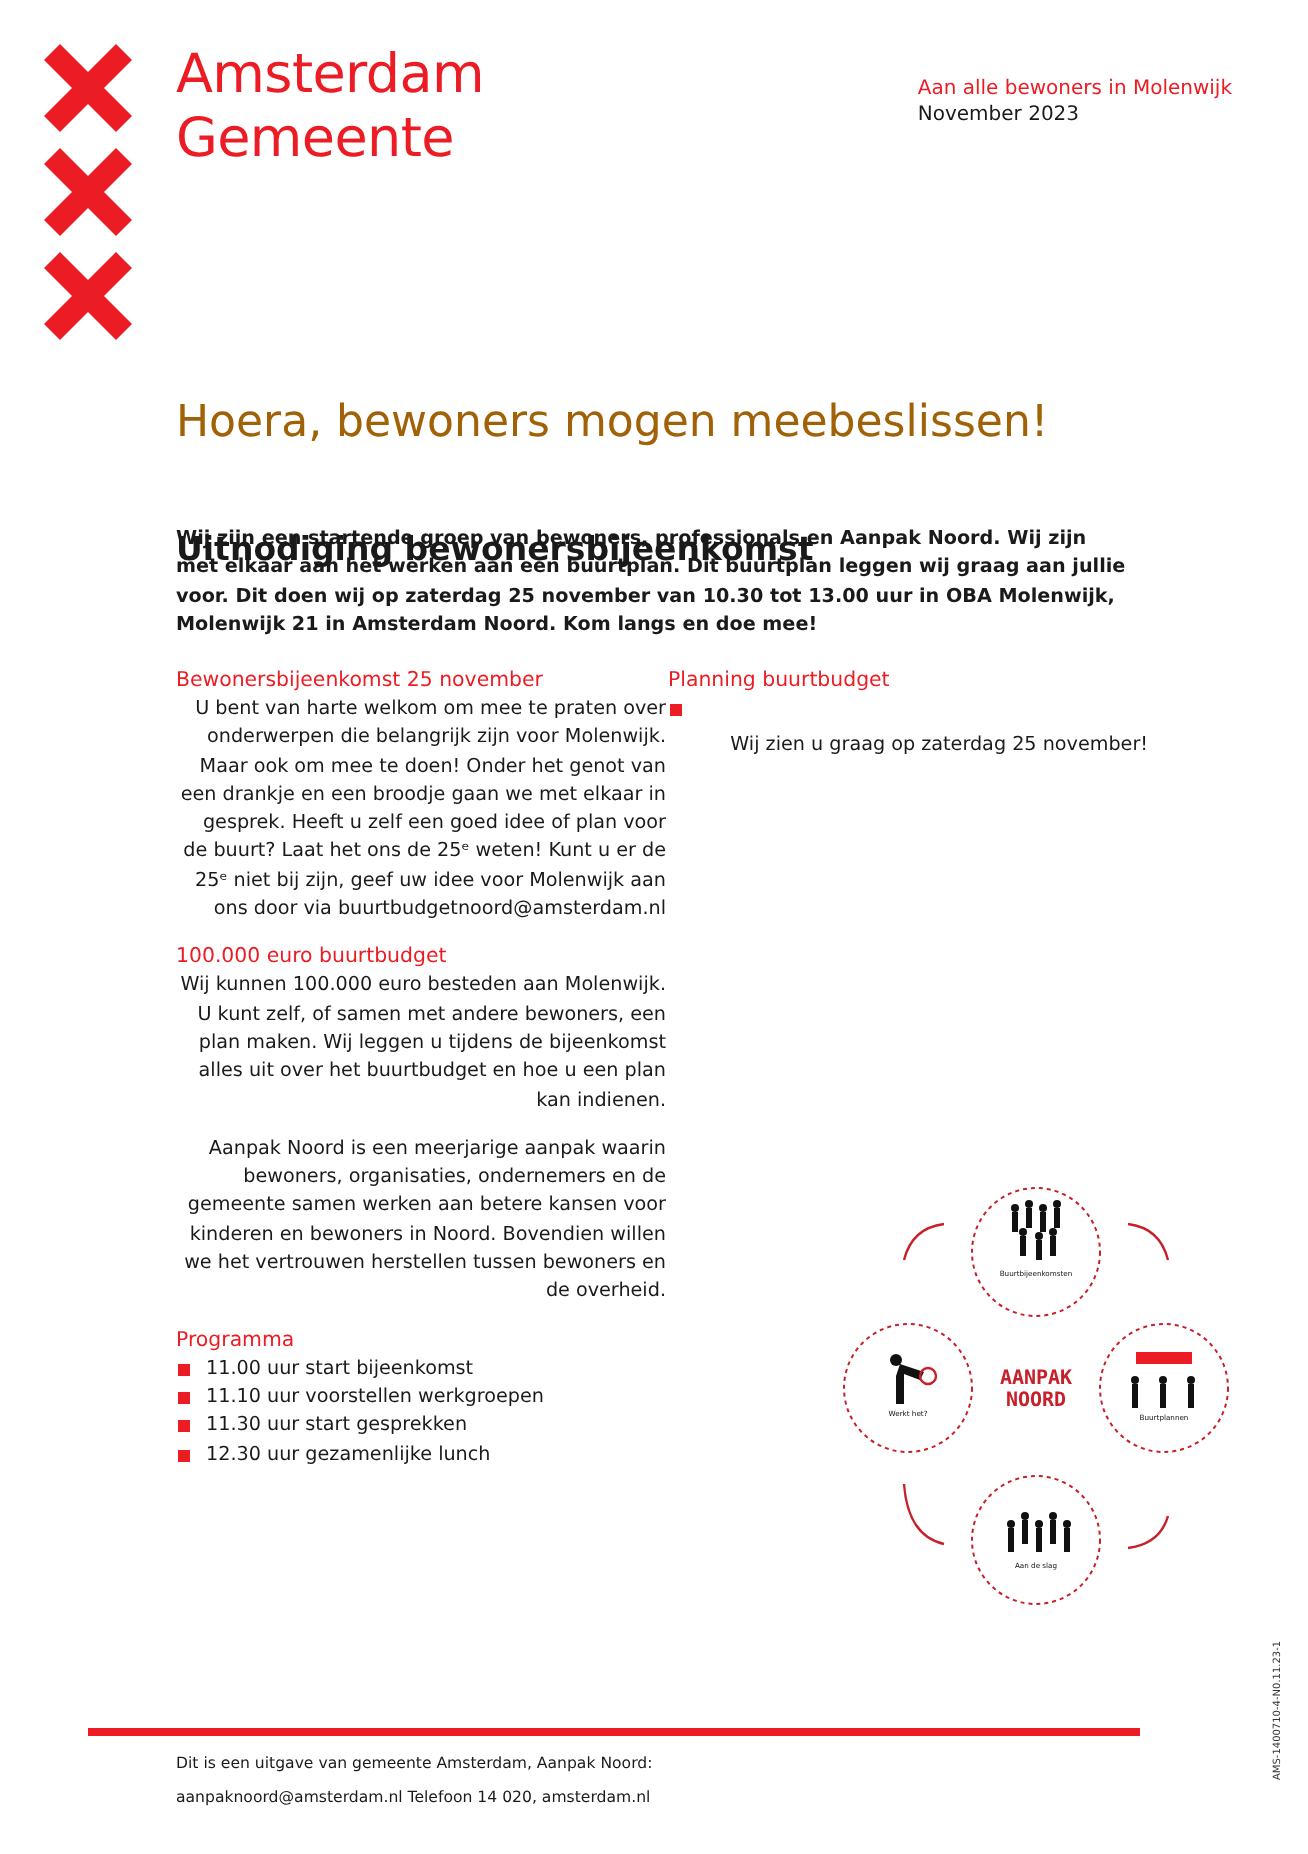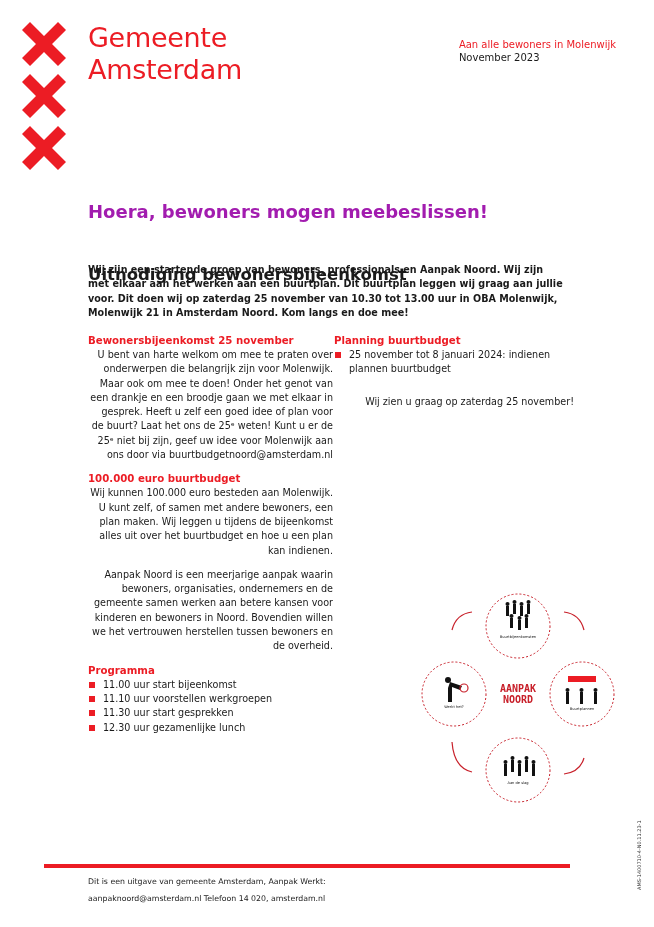--- a/index.html
+++ b/index.html
@@ -4,27 +4,27 @@
   <style>
     html, body { margin: 0; padding: 0; background: #ffffff; }
     body { width: 654px; height: 927px; position: relative; overflow: hidden;
            font-family: "DejaVu Sans", sans-serif; color: #1a1a1a; }
     .logo-crosses { position: absolute; left: 22px; top: 22px; width: 44px; }
     .cross { width: 44px; height: 44px; margin-bottom: 8px; display: block; }
     .logo-text { position: absolute; left: 88px; top: 22px; color: #ec1c24;
                  font-family: "DejaVu Sans", sans-serif; font-size: 27px; line-height: 32px; font-weight: 500; letter-spacing: -0.3px; }
     .header-right { position: absolute; right: 38px; top: 38px; text-align: left; font-size: 10px; line-height: 13px; }
     .header-right .aud { color: #ec1c24; }
-    .title { position: absolute; left: 88px; top: 200px; font-size: 18px; font-weight: bold; color: #a21caf; line-height: 24px; }
+    .title { position: absolute; left: 88px; top: 200px; font-size: 22px; font-weight: normal; color: #a16207; line-height: 24px; }
     .subtitle { position: absolute; left: 88px; top: 228px; font-size: 16.5px; font-weight: bold; color: #1a1a1a; line-height: 22px; margin-top: 36px; }
     .intro { position: absolute; left: 88px; top: 263px; width: 475px; font-size: 9.6px; font-weight: bold; line-height: 14.3px; }
     .col { position: absolute; font-size: 9.6px; line-height: 14.3px; }
     .col-left { left: 88px; top: 334px; width: 245px; }
     .col-right { left: 334px; top: 334px; width: 240px; }
-    .h3 { color: #ec1c24; font-weight: bold; font-size: 10.2px; line-height: 14px; margin: 0; }
+    .h3 { color: #ec1c24; font-weight: normal; font-size: 10.2px; line-height: 14px; margin: 0; }
     .p { margin: 0 0 10px 0; text-align: right; }
     .ul { list-style: none; padding: 0; margin: 0 0 10px 0; }
     .ul li { position: relative; padding-left: 15px; }
     .bullet { position: absolute; left: 1px; top: 4px; width: 6px; height: 6px; background: #ec1c24; }
     .section { margin-bottom: 10px; }
     .diagram { position: absolute; left: 418px; top: 592px; width: 200px; height: 218px; }
     .footer-bar { position: absolute; left: 44px; top: 864px; width: 526px; height: 4px; background: #ec1c24; }
     .footer { position: absolute; left: 88px; top: 873px; font-size: 7.8px; line-height: 17px; color: #1a1a1a; }
     .vcode { position: absolute; left: 636px; top: 890px; transform-origin: left top; transform: rotate(-90deg);
              font-size: 5px; color: #333; white-space: nowrap; }
@@ -38,22 +38,22 @@
     </svg>
   <svg class="cross" viewBox="0 0 44 44">
       <path d="M8 0 L22 14 L36 0 L44 8 L30 22 L44 36 L36 44 L22 30 L8 44 L0 36 L14 22 L0 8 Z" fill="#ec1c24"></path>
     </svg>
   <svg class="cross" viewBox="0 0 44 44">
       <path d="M8 0 L22 14 L36 0 L44 8 L30 22 L44 36 L36 44 L22 30 L8 44 L0 36 L14 22 L0 8 Z" fill="#ec1c24"></path>
     </svg>
 </div>
 
 <div class="logo-text">
+  <div>Amsterdam</div>
   <div>Gemeente</div>
-  <div>Amsterdam</div>
 </div>
 
 <div class="header-right">
   <div class="aud">Aan alle bewoners in Molenwijk</div>
   <div>November 2023</div>
 </div>
 
 <div class="title">Hoera, bewoners mogen meebeslissen!</div>
 <div class="subtitle">Uitnodiging bewonersbijeenkomst</div>
 <div class="intro">Wij zijn een startende groep van bewoners, professionals en Aanpak Noord. Wij zijn met elkaar aan het werken aan een buurtplan. Dit buurtplan leggen wij graag aan jullie voor. Dit doen wij op zaterdag 25 november van 10.30 tot 13.00 uur in OBA Molenwijk, Molenwijk 21 in Amsterdam Noord. Kom langs en doe mee!</div>
@@ -79,21 +79,20 @@
       <li><span class="bullet"></span><span>12.30 uur gezamenlijke lunch</span></li>
     </ul>
   </div>
 </div>
 
 <div class="col col-right">
   <div class="section">
     <div class="h3">Planning buurtbudget</div>
     <ul class="ul">
       <li><span class="bullet"></span></li>
-      <li><span class="bullet"></span><span>25 november tot 8 januari 2024: indienen plannen buurtbudget</span></li>
     </ul>
     <div style="height:8px"></div>
     <div class="p">Wij zien u graag op zaterdag 25 november!</div>
   </div>
 </div>
 
 <div class="diagram">
   <svg width="200" height="218" viewBox="0 0 200 218">
     <g fill="none" stroke="#c8202a" stroke-width="1" stroke-dasharray="2,2">
       <circle cx="100" cy="34" r="32"></circle>
@@ -166,17 +165,17 @@
     </g>
     <g fill="#c8202a" font-family="DejaVu Sans Mono, monospace" font-size="10" font-weight="bold" text-anchor="middle">
       <text x="100" y="100">AANPAK</text>
       <text x="100" y="111">NOORD</text>
     </g>
   </svg>
 </div>
 
 <div class="footer-bar"></div>
 <div class="footer">
-  <div>Dit is een uitgave van gemeente Amsterdam, Aanpak Werkt:</div>
+  <div>Dit is een uitgave van gemeente Amsterdam, Aanpak Noord:</div>
   <div>aanpaknoord@amsterdam.nl  Telefoon 14 020, amsterdam.nl</div>
 </div>
 
 <div class="vcode">AMS-1400710-4-N0.11.23-1</div>
 
 </body></html>

